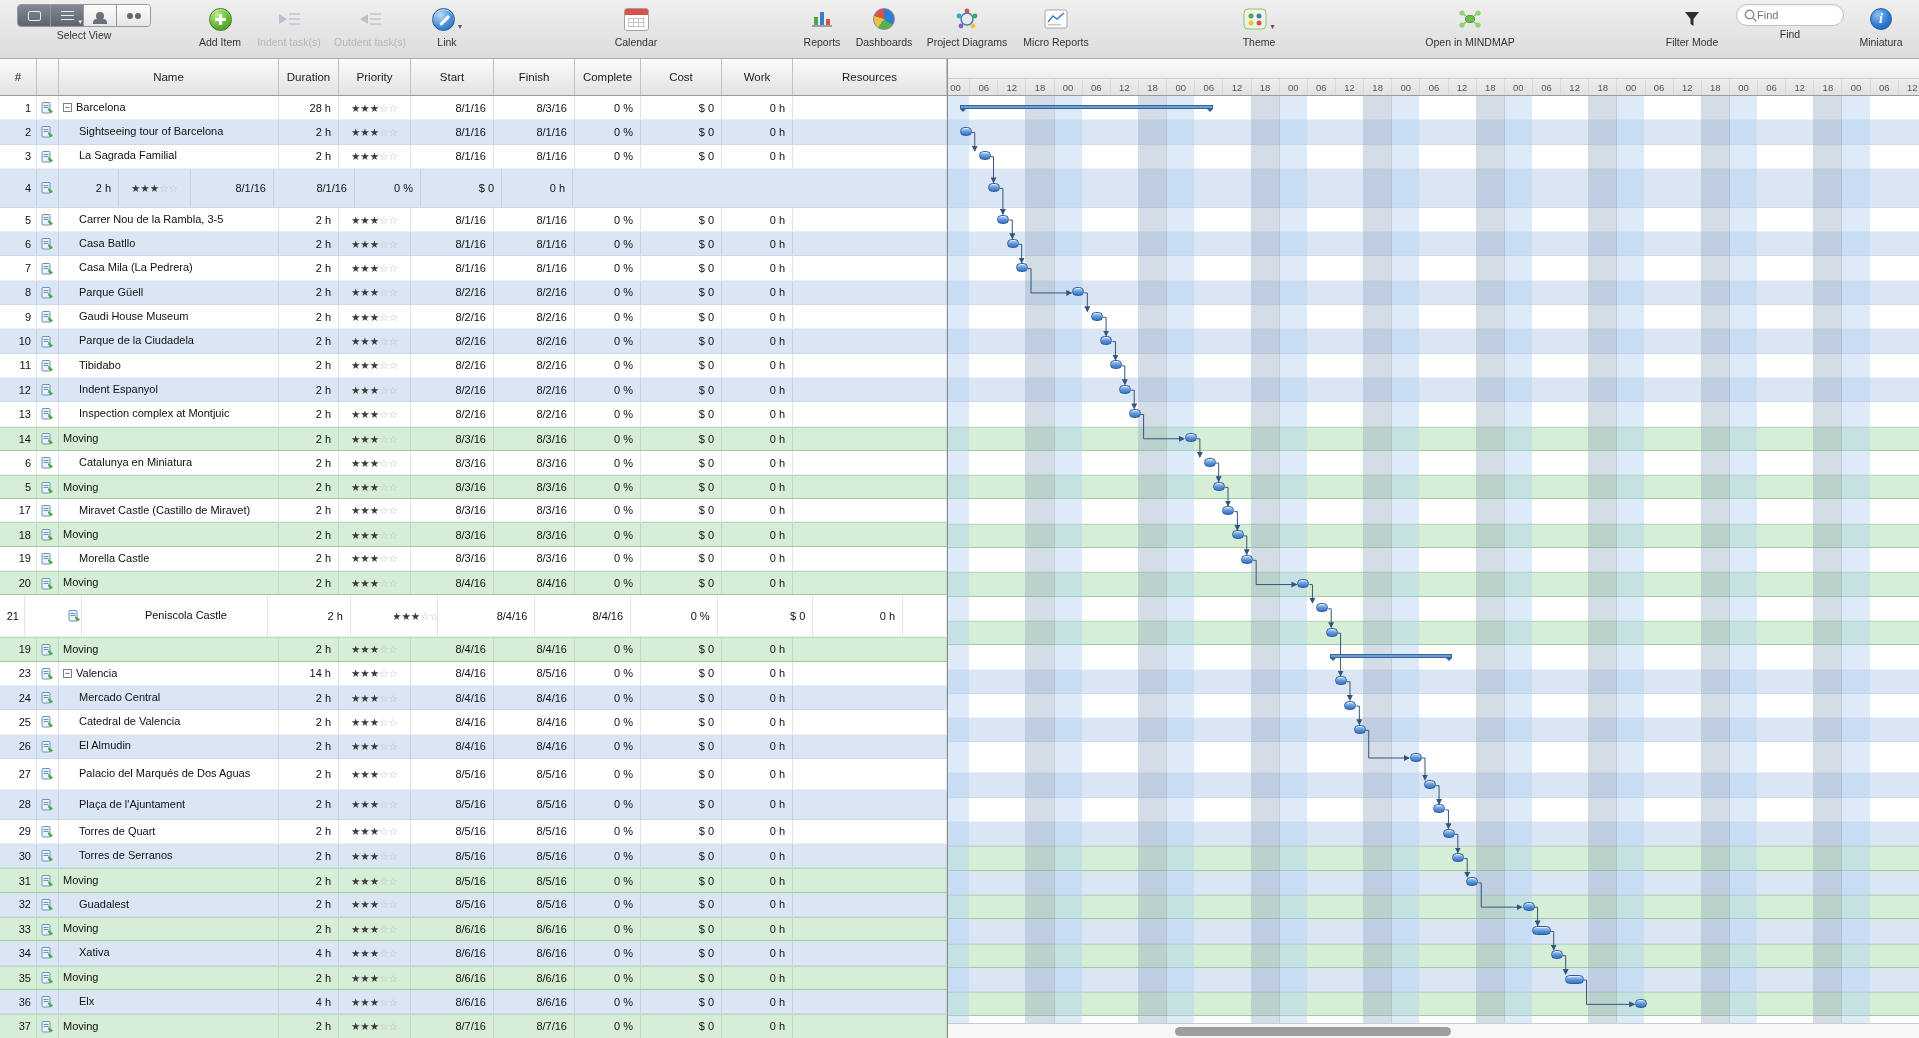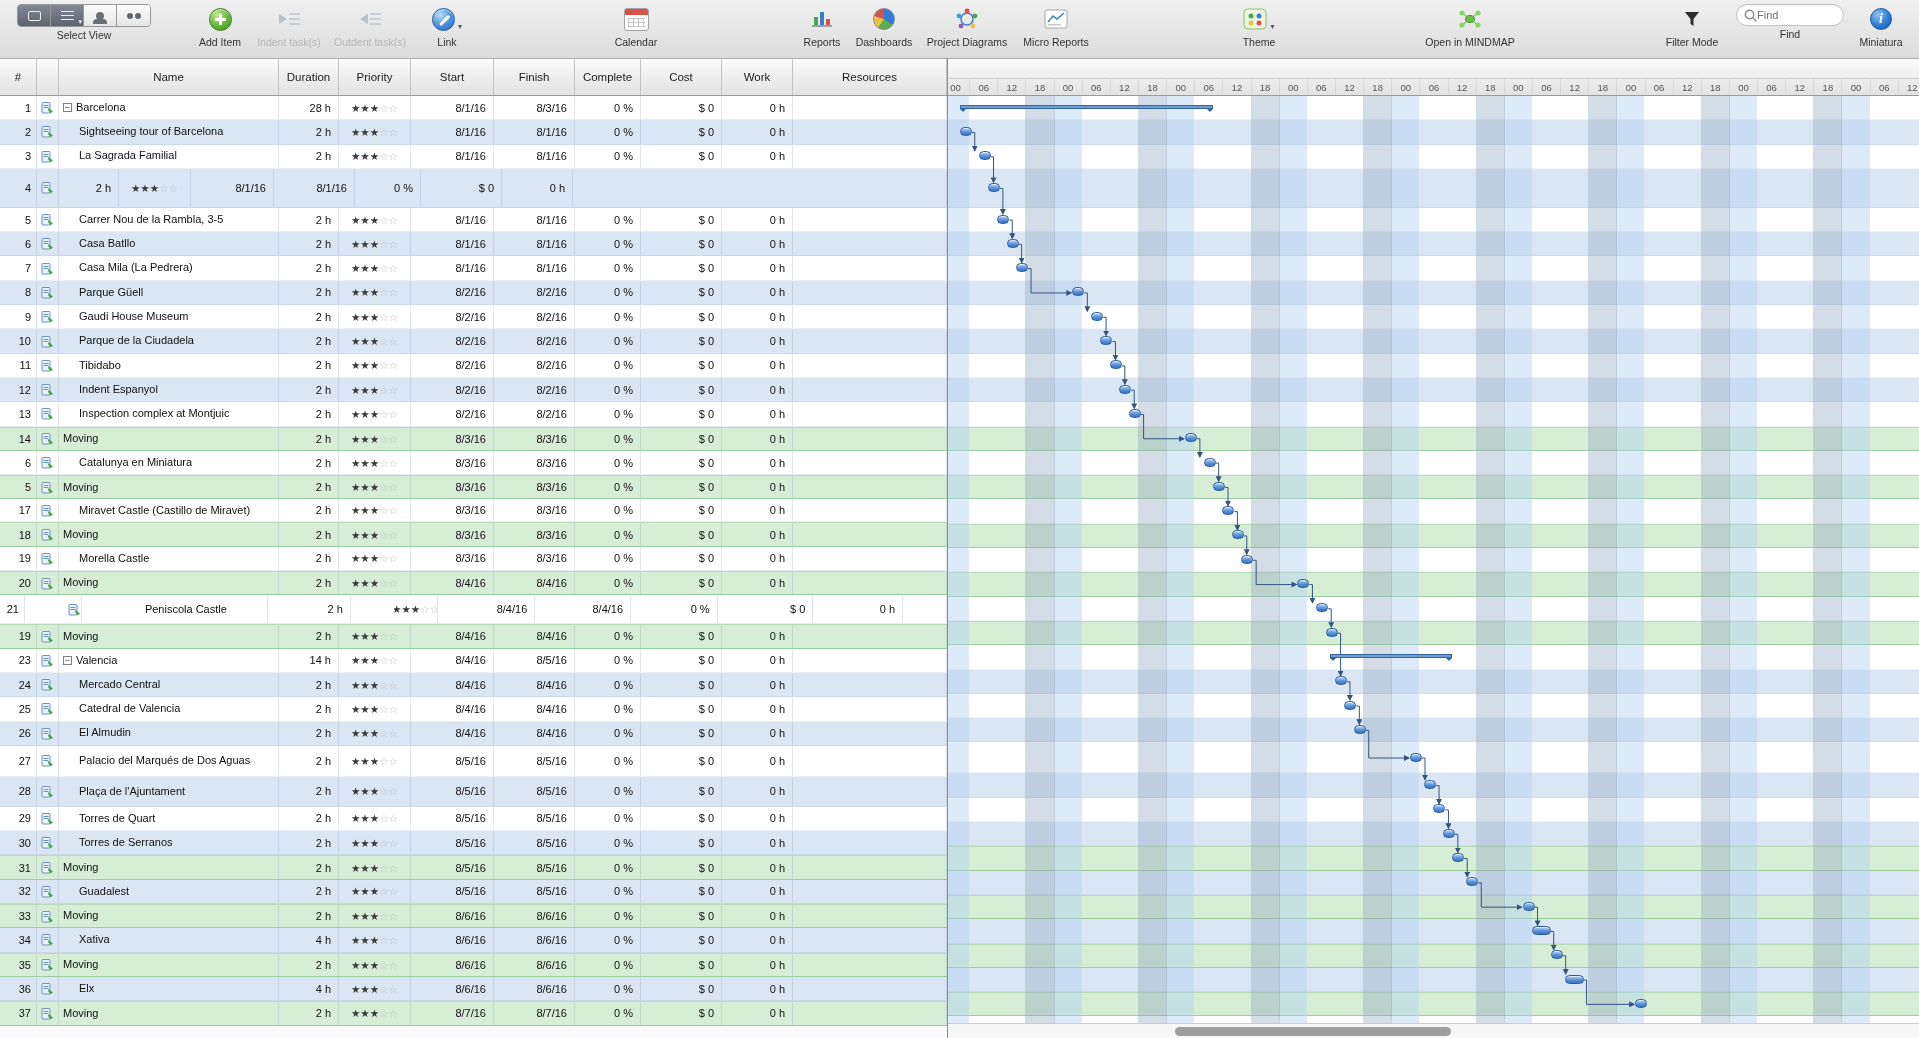--- a/index.html
+++ b/index.html
@@ -769,21 +769,21 @@
             <span class="star-f">★★★</span>
             <span class="star-e">☆☆</span>
           </div>
           <div class="td c-start r">8/4/16</div>
           <div class="td c-fin r">8/4/16</div>
           <div class="td c-comp r">0 %</div>
           <div class="td c-cost r">$ 0</div>
           <div class="td c-work r">0 h</div>
           <div class="td c-res"></div>
         </div>
-        <div class="trow " style="height: 29px; gap: 43px;">
+        <div class="trow " style="height: 42px; gap: 43px;">
           <div class="td c-num">21</div>
           <div class="td c-ico">
             <svg width="13" height="13">
               <rect x="1" y="1.5" width="8" height="10.5" rx="1" fill="#eaf2fb" stroke="#6b93bd"></rect>
               <rect x="2.5" y="4" width="5" height="1" fill="#6b93bd"></rect>
               <rect x="2.5" y="6" width="5" height="1" fill="#6b93bd"></rect>
               <path d="M7.5 7 L12 10.5 L9.5 12.5 L7 9 Z" fill="#4da64d"></path>
             </svg>
           </div>
           <div class="td c-name" style="padding-left: 20px;">

